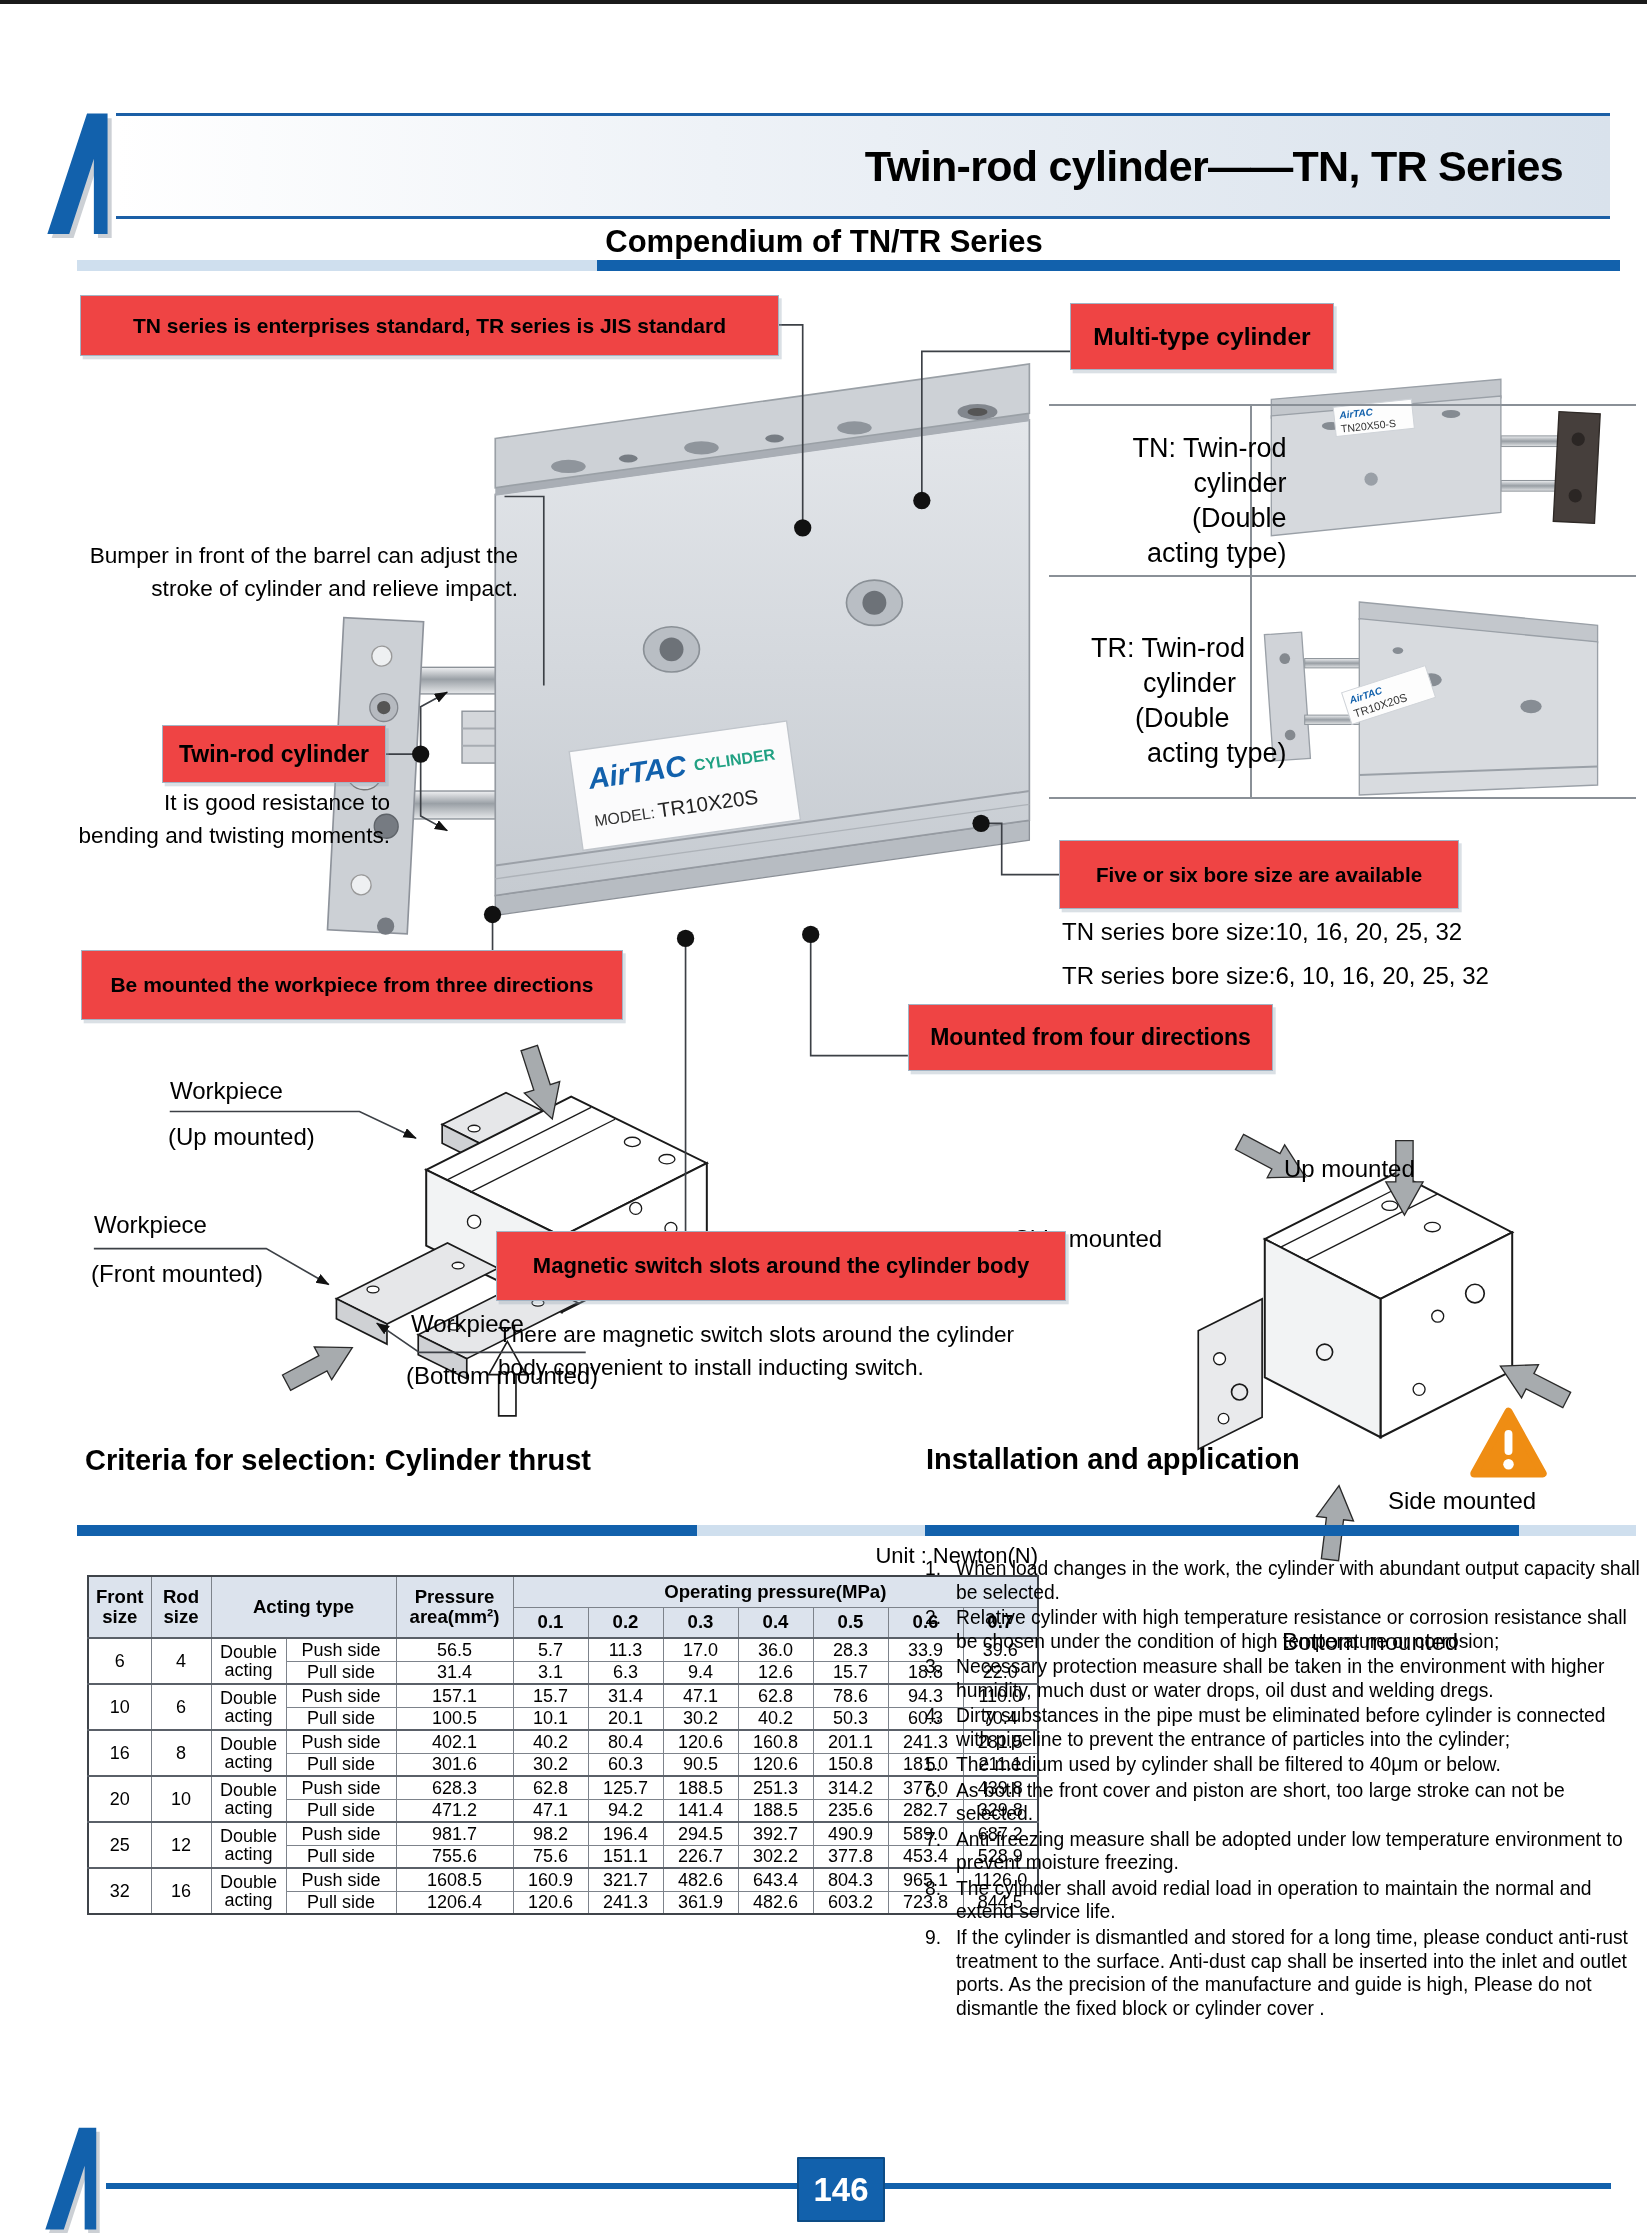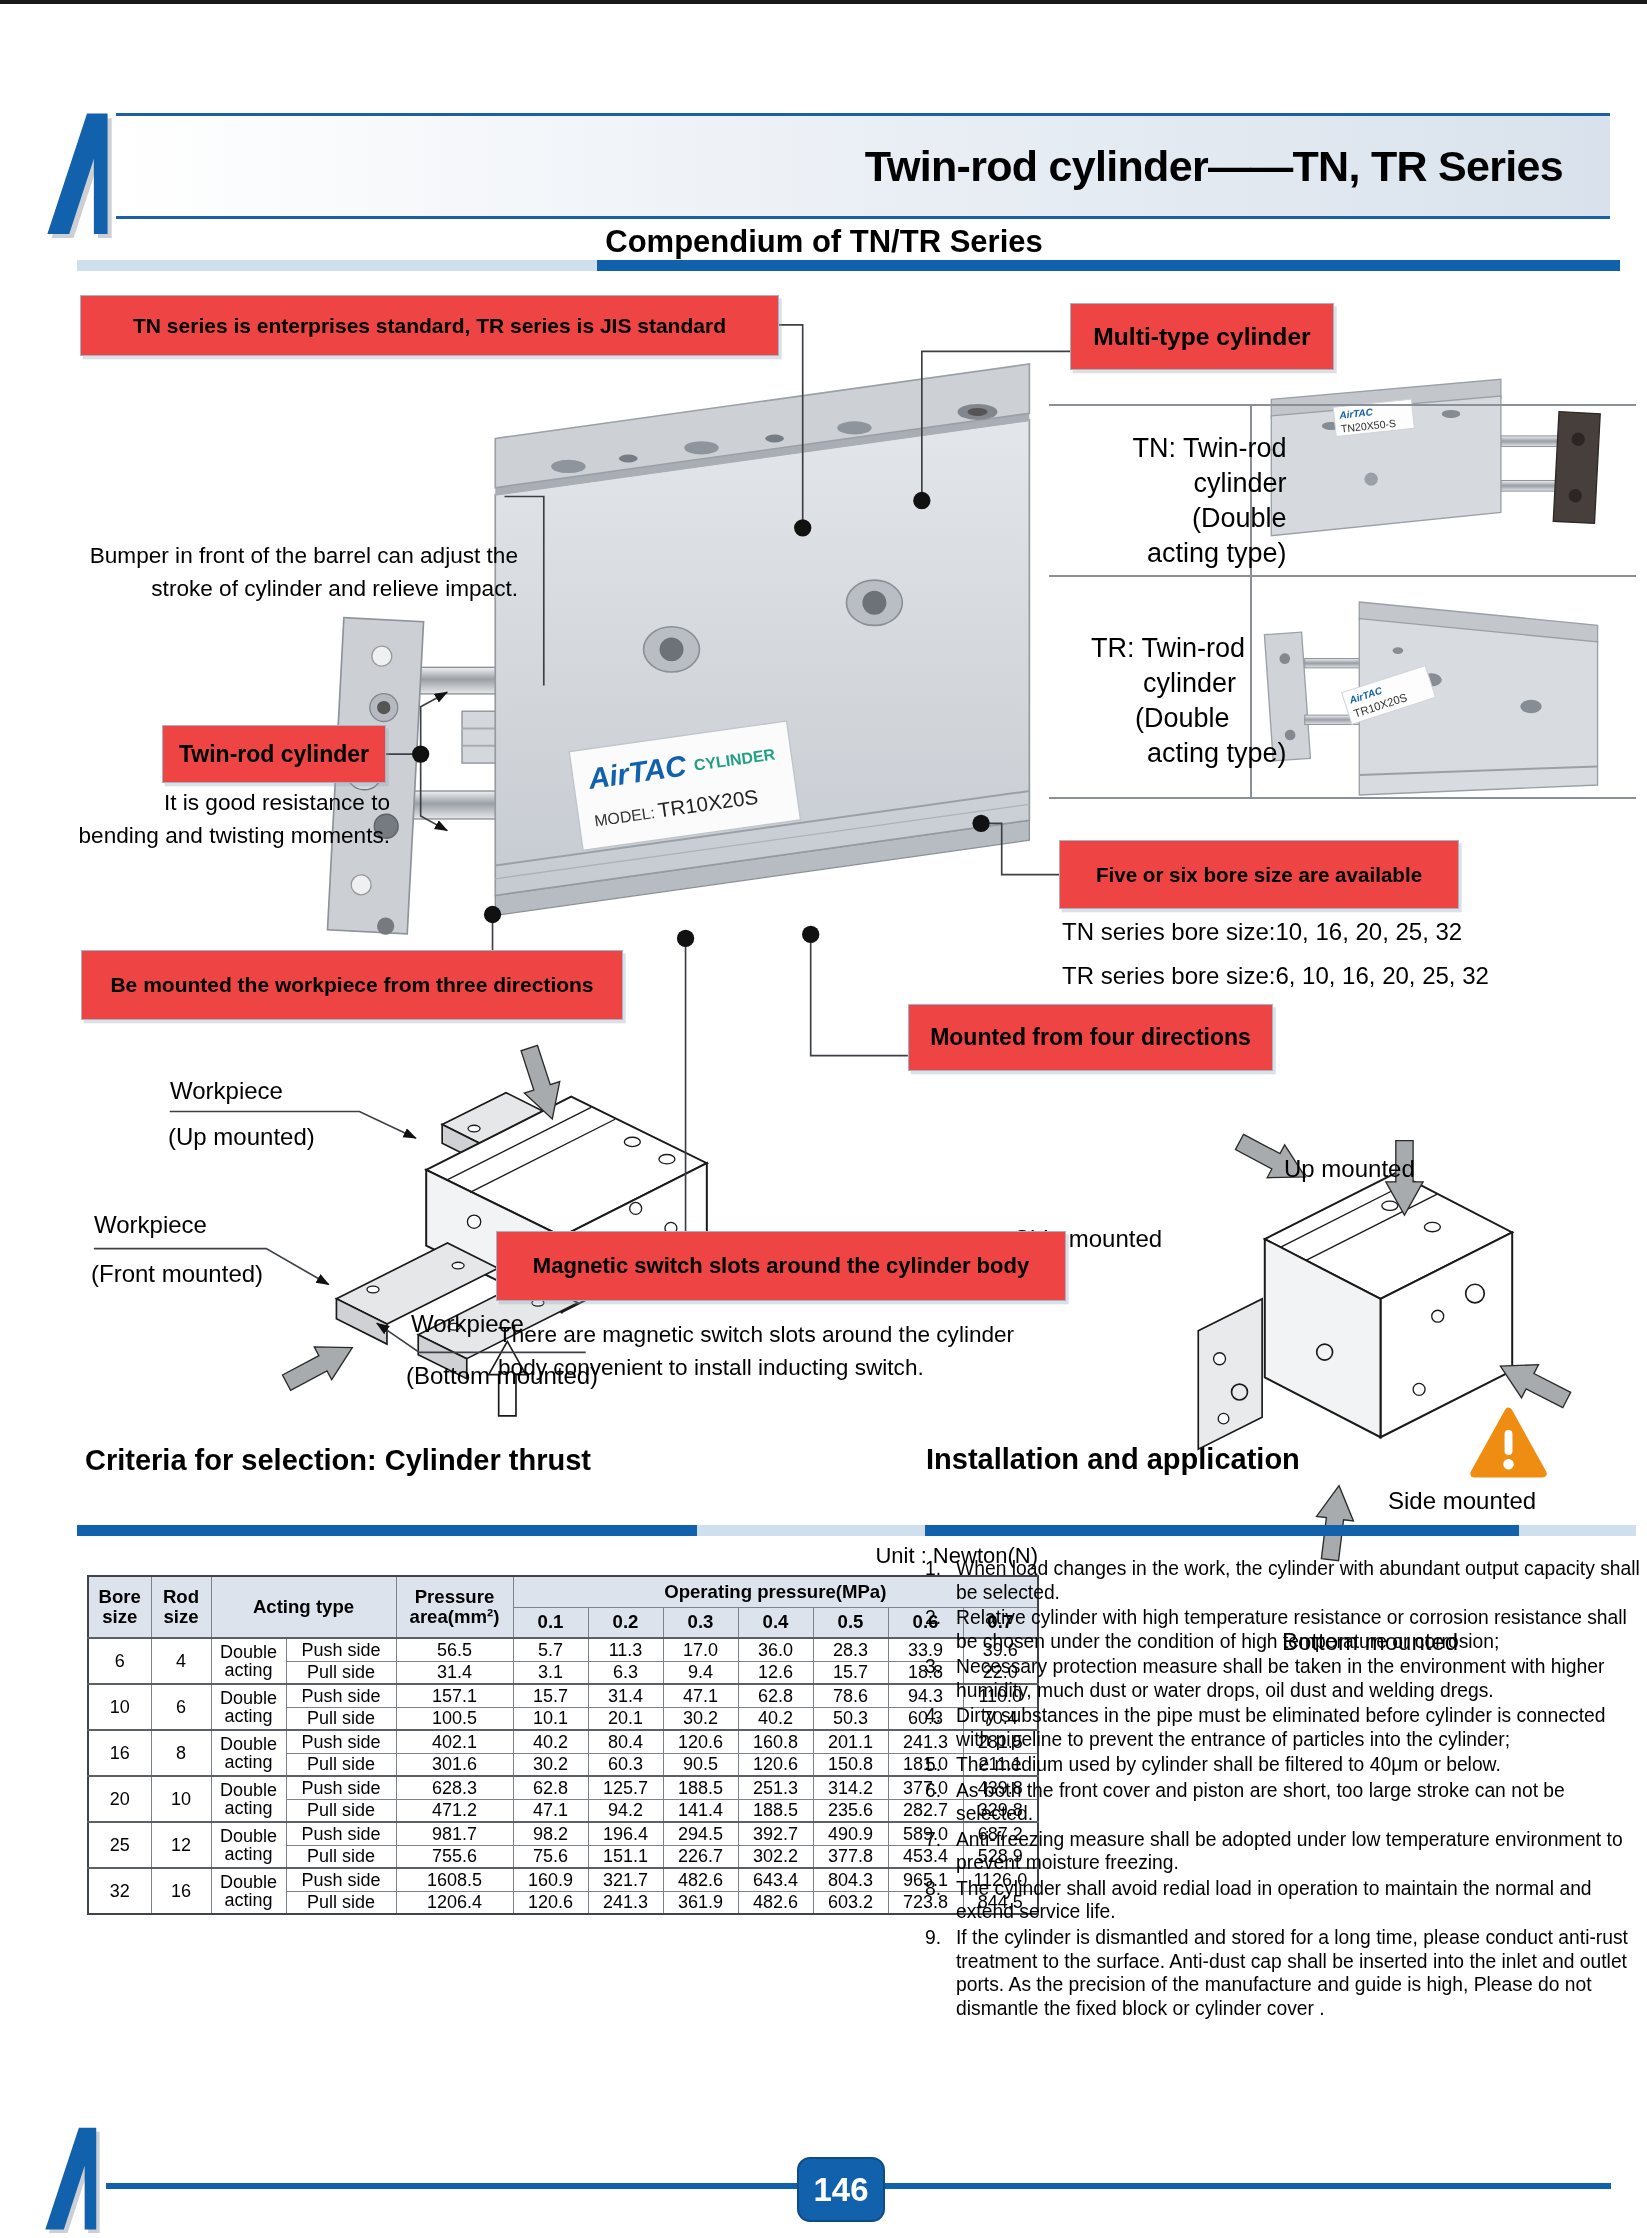--- a/index.html
+++ b/index.html
@@ -37,21 +37,21 @@
   #thrust tbody tr{height:23px;}
   #thrust tbody tr.gs td{border-top:2px solid #5a6068;}
   #thrust td{line-height:1.0;}
 
   #inst-list{position:absolute;left:925px;top:1557px;width:717px;z-index:5;}
   .inst-item{display:flex;margin-bottom:2px;font-size:19.3px;line-height:1.22;}
   .inst-num{width:31px;flex:none;}
   .inst-text{flex:1;}
 
   #page-badge{position:absolute;left:797px;top:2157px;width:84px;height:61px;background:#1261ac;
-              border:2.7px solid #0d4c86;border-radius:13px;color:#fff;font-size:33px;font-weight:bold;
+              border:2.7px solid #0d4c86;border-radius:1px;color:#fff;font-size:33px;font-weight:bold;
               display:flex;align-items:center;justify-content:center;z-index:6;}
   svg{display:block;}
   .nopointer{pointer-events:none;}
 </style>
 </head>
 <body>
 
 <div id="page">
 
   <div class="abs" style="left:0;top:0;width:1648px;height:4px;background:#1a1a1a;"></div>
@@ -360,21 +360,21 @@
       <col style="width:75px">
         <col style="width:75px">
         <col style="width:75px">
         <col style="width:75px">
       <col style="width:75px">
         <col style="width:75px">
         <col style="width:75px">
     </colgroup>
     <thead>
       <tr>
-        <th rowspan="2">Bore size</th>
+        <th rowspan="2">Front size</th>
         <th rowspan="2">Rod size</th>
         <th colspan="2" rowspan="2">Acting type</th>
         <th rowspan="2">Pressure area(mm²)</th>
         <th colspan="7">Operating pressure(MPa)</th>
       </tr>
       <tr>
         <th>0.1</th>
         <th>0.2</th>
         <th>0.3</th>
         <th>0.4</th>

